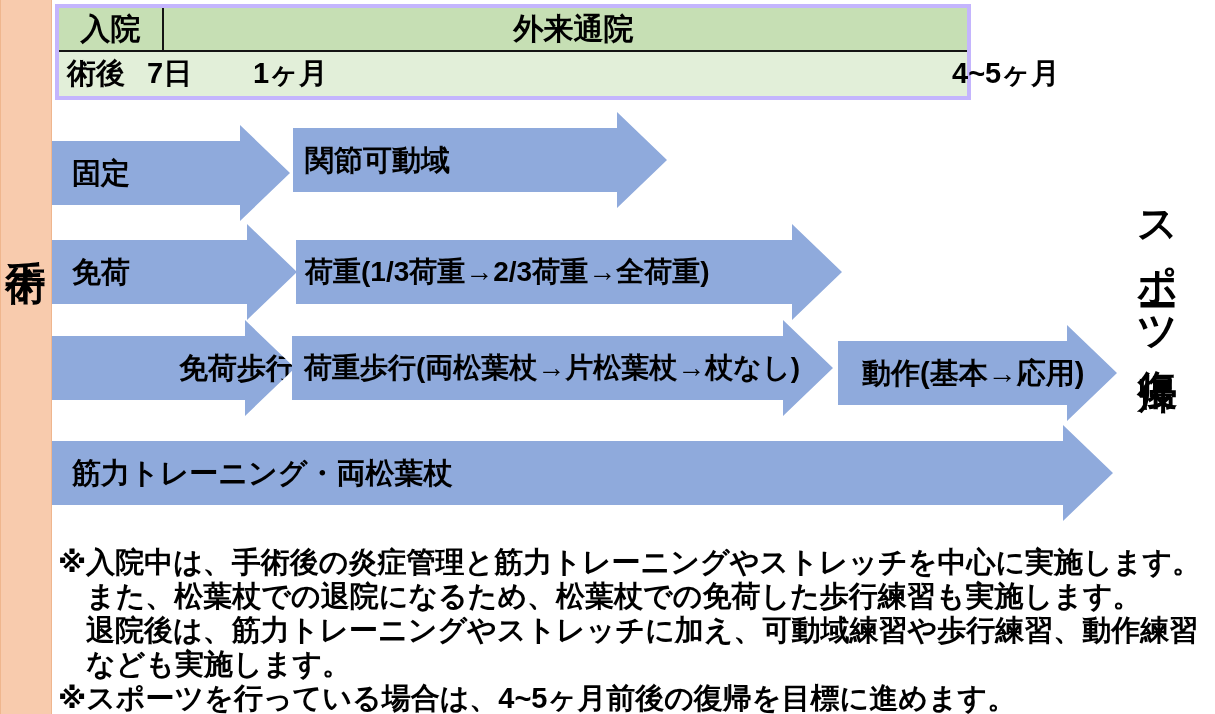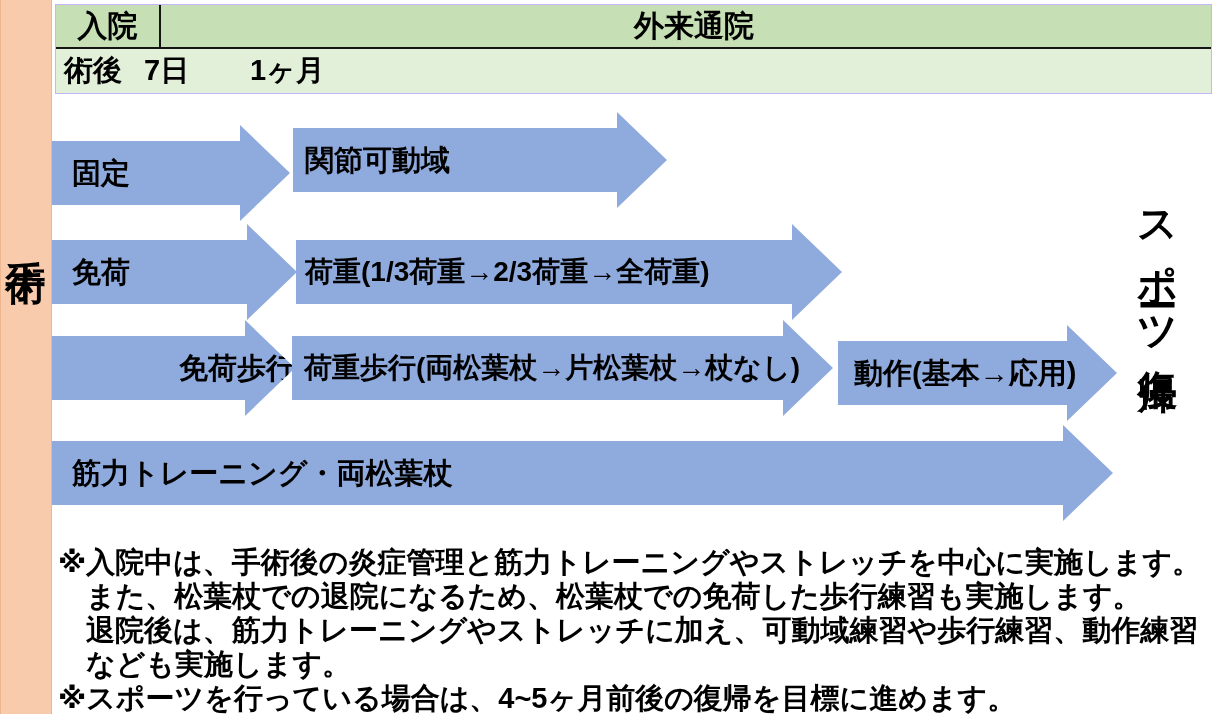--- a/index.html
+++ b/index.html
@@ -23,22 +23,22 @@
     border-left:1px solid #efb68e;border-right:1px solid #efb68e;
     display:flex;justify-content:center;
   }
   .surgery-label{
     writing-mode:vertical-rl;text-orientation:upright;
     font-size:40px;font-weight:700;margin-top:228px;letter-spacing:6px;line-height:1;
   }
 
   
   .timeline-table{
-    position:absolute;left:55px;top:4px;width:1157px;
-    border:1px solid #c4b5fd;
+    position:absolute;left:55px;top:4px;width:916px;
+    border:4px solid #c4b5fd;
   }
   .tt-row1{display:flex;height:44px;background:var(--header-green);border-bottom:2px solid #141414;}
   .tt-cell-inpatient{
     width:105px;border-right:2px solid #141414;
     display:flex;align-items:center;justify-content:center;
     font-size:30px;font-weight:700;
   }
   .tt-cell-outpatient{
     flex:1;display:flex;align-items:center;justify-content:center;
     font-size:30px;font-weight:700;margin-left:16px;
@@ -61,21 +61,21 @@
   .a2{left:293px;top:112px;width:374px;}
   .a3{left:52px;top:224px;width:245px;}
   .a4{left:296px;top:224px;width:546px;}
   .a5{left:52px;top:320px;width:243px;justify-content:flex-end;}
   .a6{left:292px;top:320px;width:541px;}
   .a7{left:838px;top:325px;width:279px;}
   .a8{left:52px;top:425px;width:1061px;}
   .a1 .arrow-label,.a3 .arrow-label,.a5 .arrow-label,.a8 .arrow-label{padding-left:20px;}
   .a2 .arrow-label,.a6 .arrow-label{padding-left:12px;}
   .a4 .arrow-label{padding-left:9px;}
-  .a7 .arrow-label{padding-left:16px;}
+  .a7 .arrow-label{padding-left:24px;}
   .a4 .arrow-label,.a6 .arrow-label{font-size:28px;}
 
   
   .goal-label{
     position:absolute;left:1136px;top:186px;
     writing-mode:vertical-rl;
     font-size:40px;font-weight:700;letter-spacing:4px;line-height:1.1;
   }
 
   
@@ -97,20 +97,21 @@
 
   <div class="timeline-table">
     <div class="tt-row1">
       <div class="tt-cell-inpatient">入院</div>
       <div class="tt-cell-outpatient">外来通院</div>
     </div>
     <div class="tt-row2">
       <span class="t-postop">術後</span>
       <span class="t-day7">7日</span>
       <span class="t-month1">1ヶ月</span>
+      <span class="t-month45">4~5ヶ月</span>
     </div>
   </div>
 
   <div class="arrow a1">
     <span class="arrow-label">固定</span>
   </div>
   <div class="arrow a2">
     <span class="arrow-label">関節可動域</span>
   </div>
   <div class="arrow a3">

